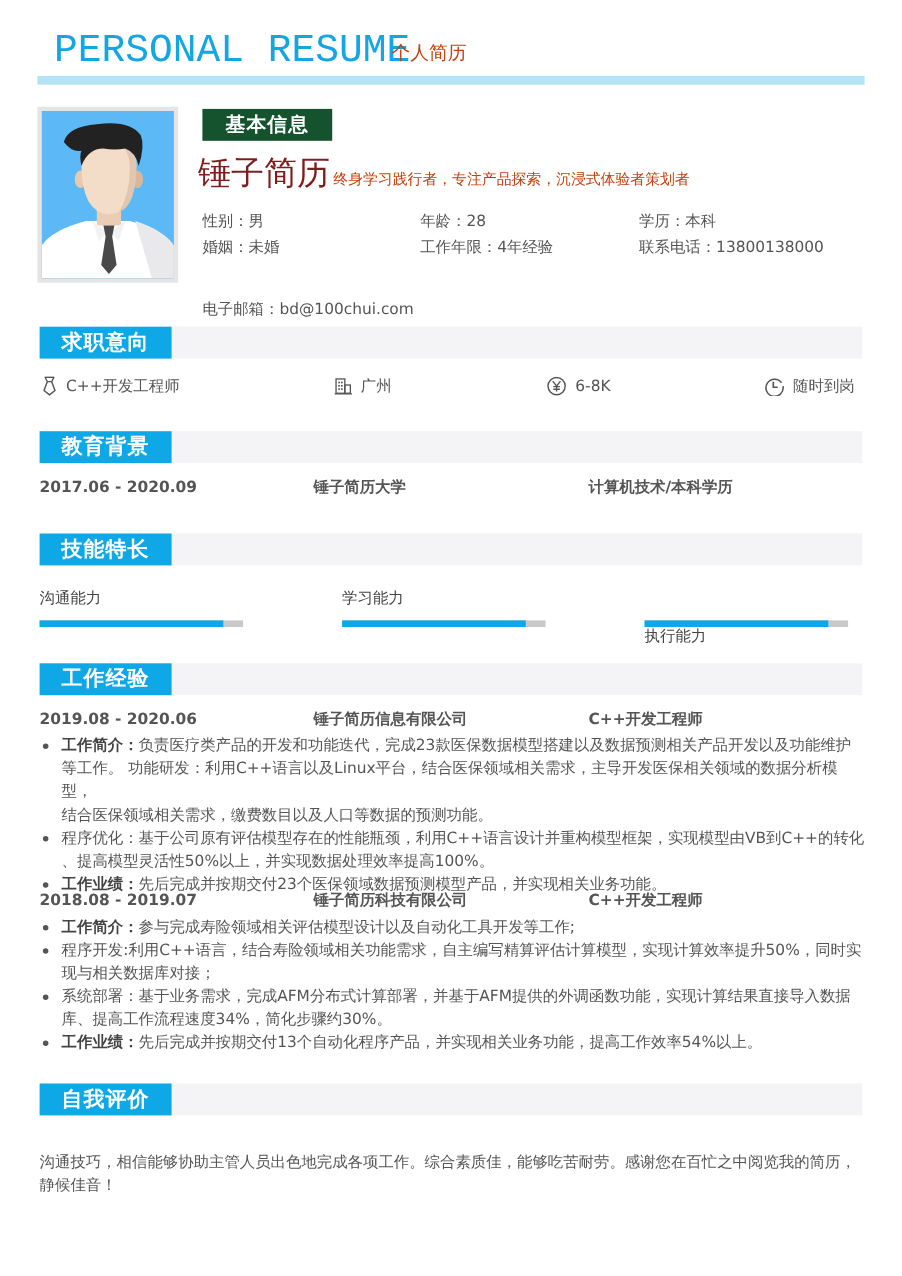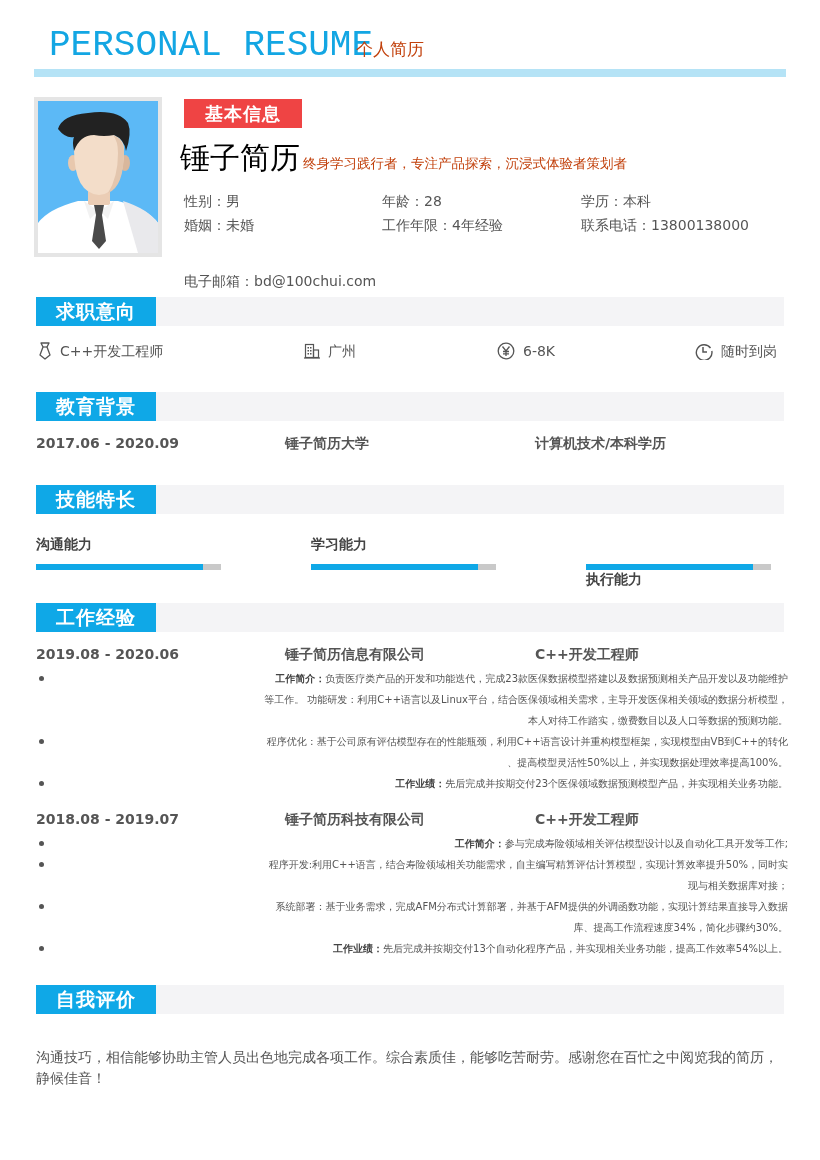--- a/index.html
+++ b/index.html
@@ -11,43 +11,43 @@
     
     .title-en { left: 34px; top: 24px; font-family: Liberation Mono, monospace; font-size: 36px; color: #13A6E3; letter-spacing: 0px; line-height: 44px; white-space: nowrap; margin-left: 15px; }
     .title-cn { left: 356px; top: 38px; font-size: 17px; color: #c2410c; line-height: 22px; white-space: nowrap; }
     .title-bar { left: 34px; top: 69px; width: 752px; height: 8px; background: #B5E3F6; }
 
     
     .photo { left: 34px; top: 97px; width: 128px; height: 160px; background: #e5e5e5; padding: 4px; }
     .photo-inner { width: 120px; height: 152px; background: #5CB9F6; position: relative; overflow: hidden; }
 
     
-    .basic-label { left: 184px; top: 99px; width: 118px; height: 29px; background: #ef4444; color: #fff; font-size: 18px; font-weight: bold; text-align: center; line-height: 29px; letter-spacing: 1px; }
-    .name { left: 180px; top: 138px; font-size: 30px; color: #000000; line-height: 40px; white-space: nowrap; }
+    .basic-label { left: 184px; top: 99px; width: 118px; height: 29px; background: #14532d; color: #fff; font-size: 18px; font-weight: bold; text-align: center; line-height: 29px; letter-spacing: 1px; }
+    .name { left: 180px; top: 138px; font-size: 30px; color: #7f1d1d; line-height: 40px; white-space: nowrap; }
     .motto { left: 303px; top: 153px; font-size: 13.5px; color: #c2410c; line-height: 20px; white-space: nowrap; }
     .info { font-size: 14px; color: #555; line-height: 20px; white-space: nowrap; }
 
     
     .sec { left: 36px; width: 748px; height: 29px; background: #F4F4F6; }
     .sec-label { position: absolute; left: 0; top: 0; width: 120px; height: 29px; background: #0FA8E7; color: #fff; font-size: 19px; font-weight: bold; line-height: 29px; text-align: center; letter-spacing: 1px; }
 
     
     .intent-item { display: flex; align-items: center; font-size: 14px; color: #555; white-space: nowrap; line-height: 20px; }
     .intent-item svg { margin-right: 8px; flex-shrink: 0; }
 
     
     .row-bold { font-size: 14px; font-weight: bold; color: #555; white-space: nowrap; line-height: 20px; }
 
     
-    .skill-label { font-size: 14px; color: #444; line-height: 20px; white-space: nowrap; font-weight: bold; }
+    .skill-label { font-size: 14px; color: #444; line-height: 20px; white-space: nowrap; }
     .skill-track { width: 185px; height: 6px; background: #C9C9C9; }
     .skill-fill { height: 6px; background: #0FA8E7; }
 
     
-    .bullets { left: 36px; width: 752px; font-size: 10px; color: #555; line-height: 21px; text-align: right; }
+    .bullets { left: 36px; width: 752px; font-size: 14px; color: #555; line-height: 21px; }
     .bullets li { list-style: none; position: relative; padding-left: 20px; }
     .bullets li::before { content: ""; position: absolute; left: 3px; top: 8px; width: 5px; height: 5px; border-radius: 50%; background: #555; }
     .bullets .b { font-weight: bold; color: #444; }
 
     .para { left: 36px; width: 750px; font-size: 14px; color: #555; line-height: 21px; }
   </style>
 </head>
 <body>
 
 <div class="abs title-en">PERSONAL RESUME</div>
@@ -166,21 +166,21 @@
 </div>
 
 <div class="abs row-bold" style="left:36px; top:644px;">2019.08 - 2020.06</div>
 <div class="abs row-bold" style="left:285px; top:644px;">锤子简历信息有限公司</div>
 <div class="abs row-bold" style="left:535px; top:644px;">C++开发工程师</div>
 
 <ul class="abs bullets" style="top:668px;">
   <li>
     <span class="b">工作简介：</span><span>负责医疗类产品的开发和功能迭代，完成23款医保数据模型搭建以及数据预测相关产品开发以及功能维护</span><br>
     <span>等工作。 功能研发：利用C++语言以及Linux平台，结合医保领域相关需求，主导开发医保相关领域的数据分析模型，</span><br>
-    <span>本人对待工作踏实，缴费数目以及人口等数据的预测功能。</span>
+    <span>结合医保领域相关需求，缴费数目以及人口等数据的预测功能。</span>
   </li>
   <li>
     <span>程序优化：基于公司原有评估模型存在的性能瓶颈，利用C++语言设计并重构模型框架，实现模型由VB到C++的转化</span><br>
     <span>、提高模型灵活性50%以上，并实现数据处理效率提高100%。</span>
   </li>
   <li>
     <span class="b">工作业绩：</span><span>先后完成并按期交付23个医保领域数据预测模型产品，并实现相关业务功能。</span>
   </li>
 </ul>
 

